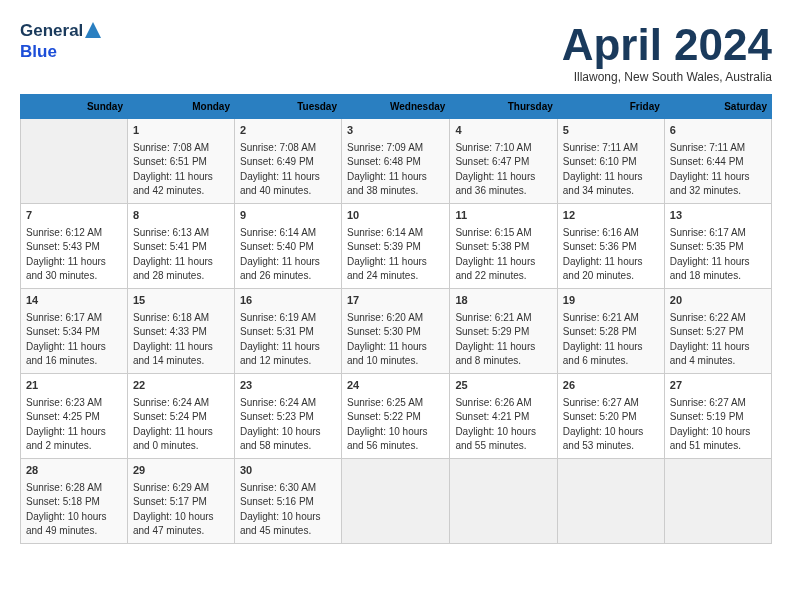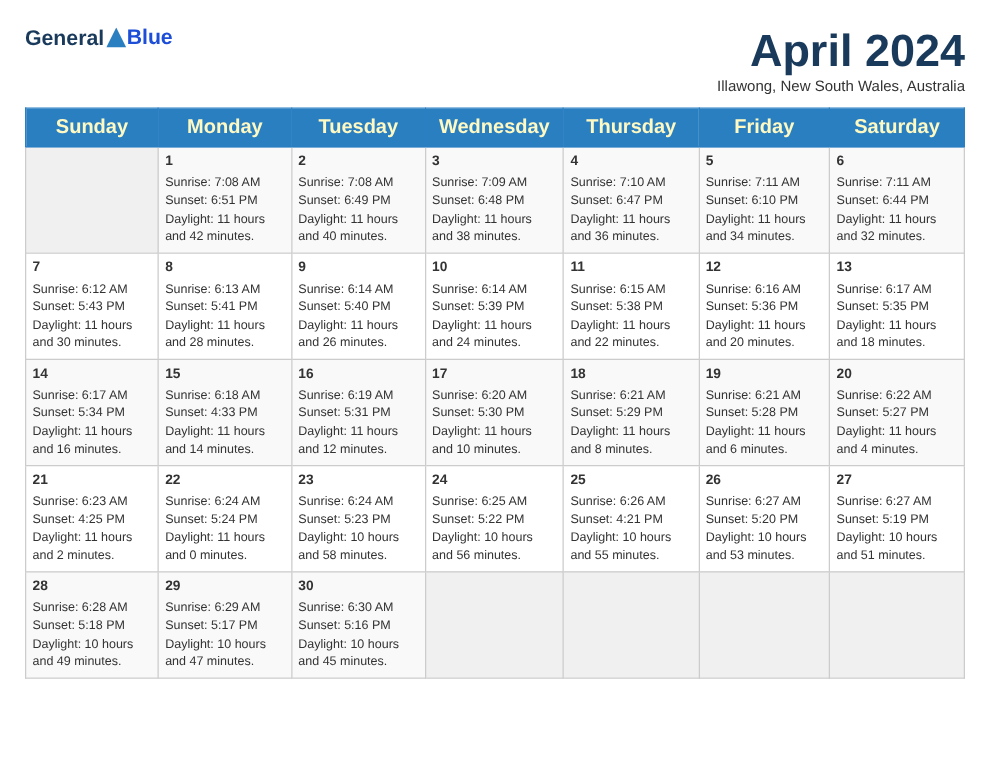--- a/index.html
+++ b/index.html
@@ -11,48 +11,48 @@
       padding: 20px;
     }
     .header-area {
       display: flex;
       justify-content: space-between;
       align-items: flex-start;
       margin-bottom: 10px;
     }
     .logo {
       display: flex;
-      flex-direction: row;
+      flex-direction: column;
       font-size: 13px;
       font-weight: bold;
       color: #1a3a5c;
       line-height: 1.2;
     }
     .logo-top-line { display: flex; align-items: center; }
     .title-area { text-align: right; }
     .month-year {
-      font-size: 36px;
+      font-size: 44px;
       font-weight: bold;
       color: #1a3a5c;
     }
     .location {
       font-size: 12px;
       color: #333;
     }
     table {
       width: 100%;
       border-collapse: collapse;
       font-size: 10.5px;
     }
     thead tr th {
       background-color: #2a7fc1;
-      color: #fef9c3;
+      color: #000000;
       padding: 6px 4px;
-      text-align: center;
-      font-size: 16px;
+      text-align: right;
+      font-size: 10px;
       font-weight: bold;
       border: 1px solid #2a7fc1;
     }
     tbody tr td {
       vertical-align: top;
       border: 1px solid #ccc;
       padding: 4px 5px;
       width: 113px;
       min-height: 80px;
       color: #333;

